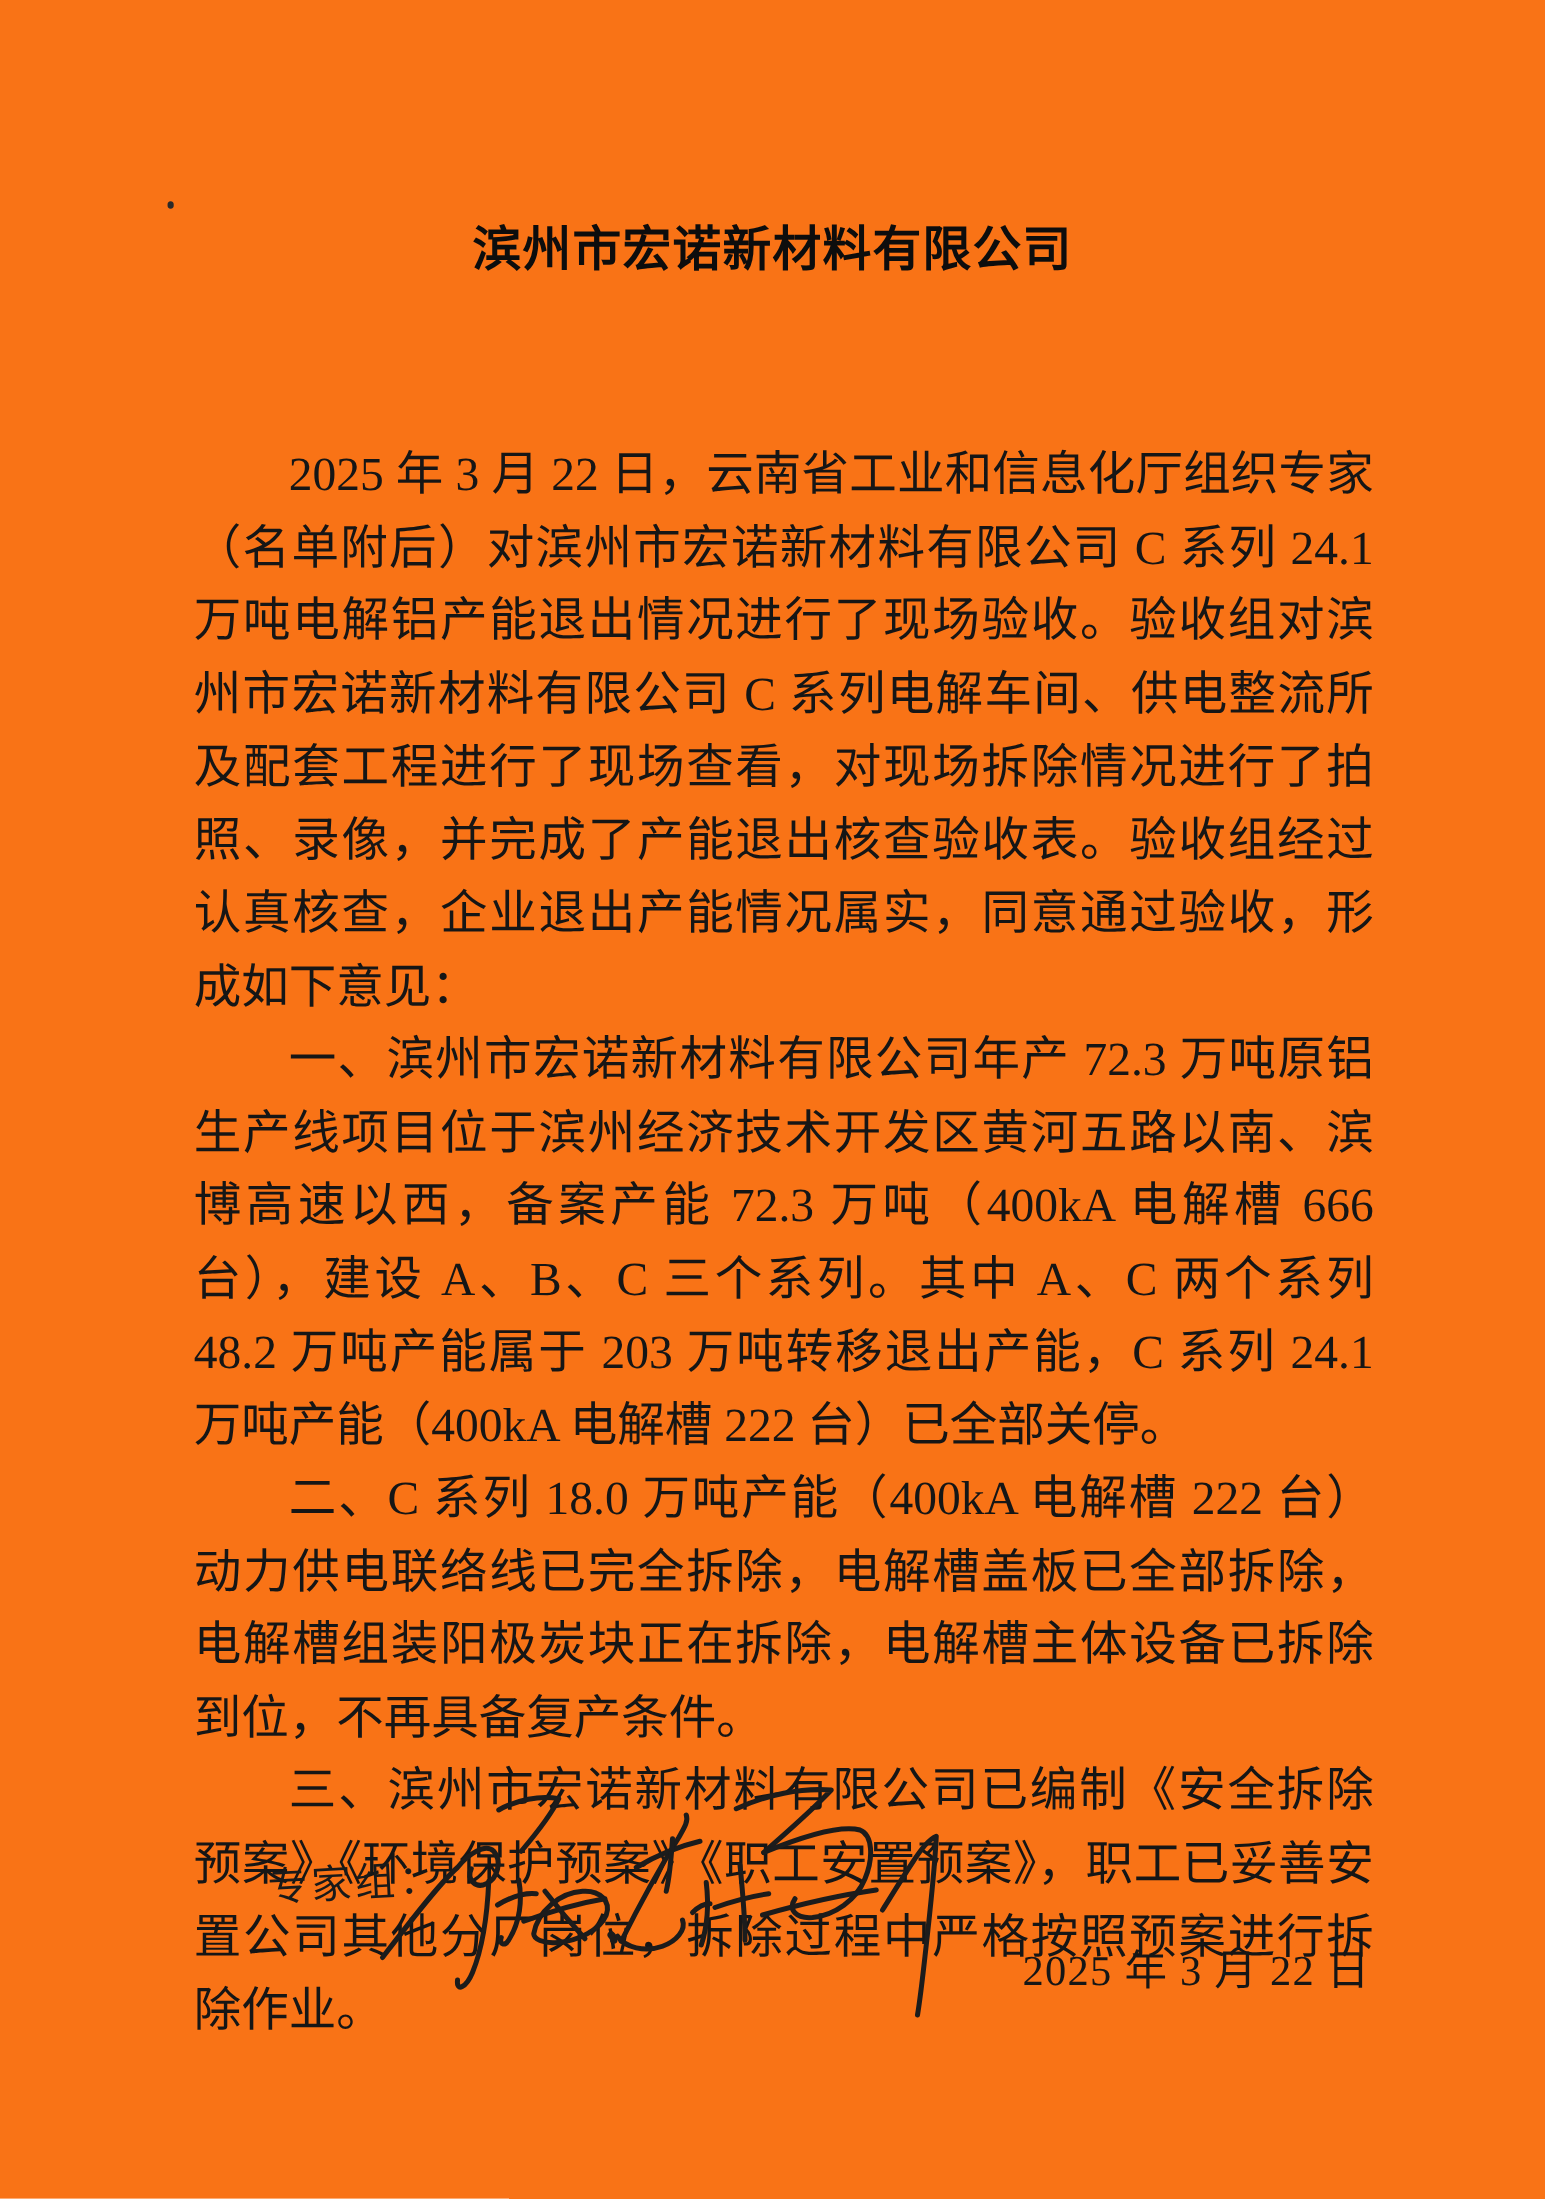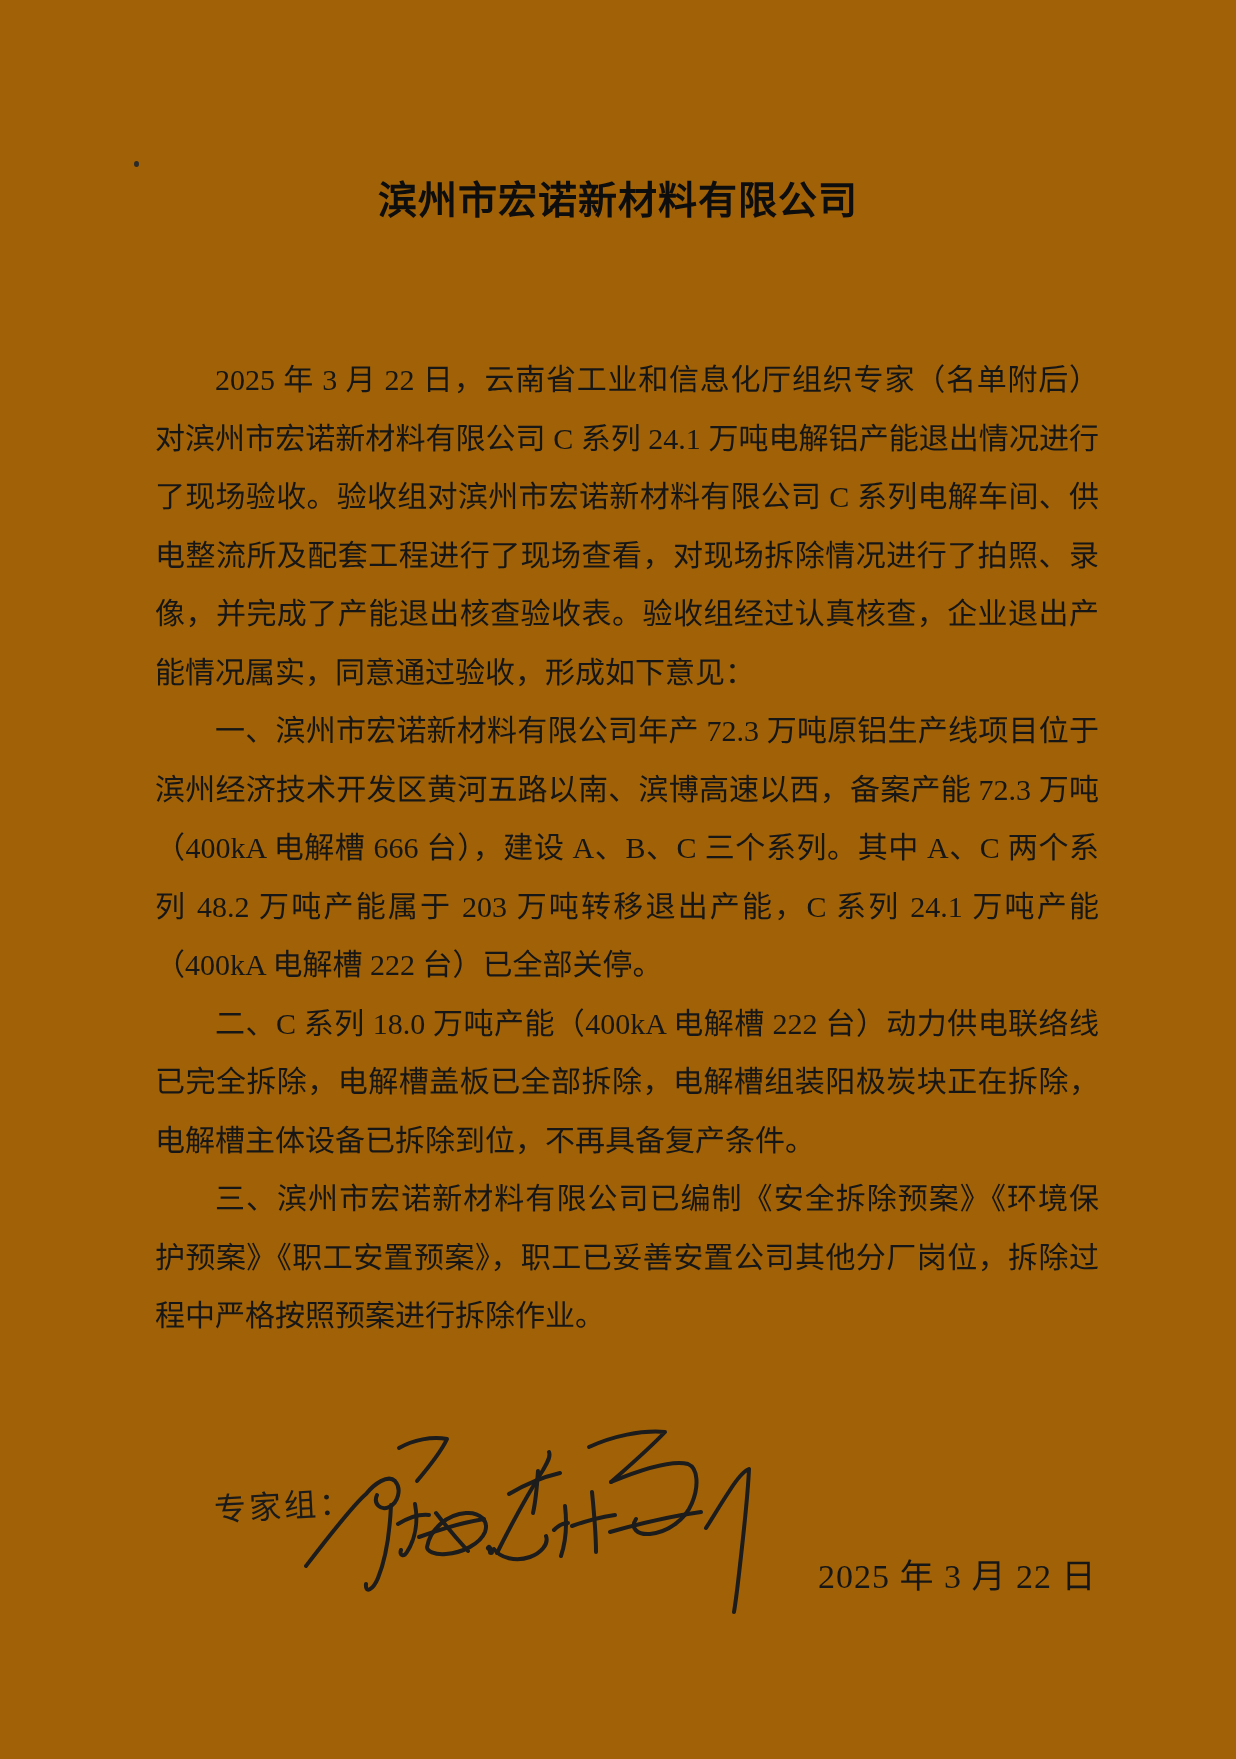--- a/index.html
+++ b/index.html
@@ -4,21 +4,21 @@
 <style>
   html, body {
     margin: 0;
     padding: 0;
     background: #ffffff;
   }
   .page {
     position: relative;
     width: 1236px;
     height: 1759px;
-    background: #a16207;
+    background: #f97316;
     color: #141414;
     font-family: "Liberation Serif", "DejaVu Serif", serif;
     overflow: hidden;
   }
   .title-block {
     position: absolute;
     top: 172px;
     left: 0;
     width: 100%;
     text-align: center;
@@ -27,21 +27,21 @@
     line-height: 57px;
     letter-spacing: 1px;
     color: #0d0d0d;
     white-space: nowrap;
   }
   .body-block {
     position: absolute;
     left: 155px;
     top: 351px;
     width: 944px;
-    font-size: 30px;
+    font-size: 38px;
     line-height: 58.5px;
     text-align: justify;
     text-justify: inter-ideograph;
     color: #161616;
   }
   .para {
     margin: 0;
     text-indent: 2em;
   }
   .sig-label {

